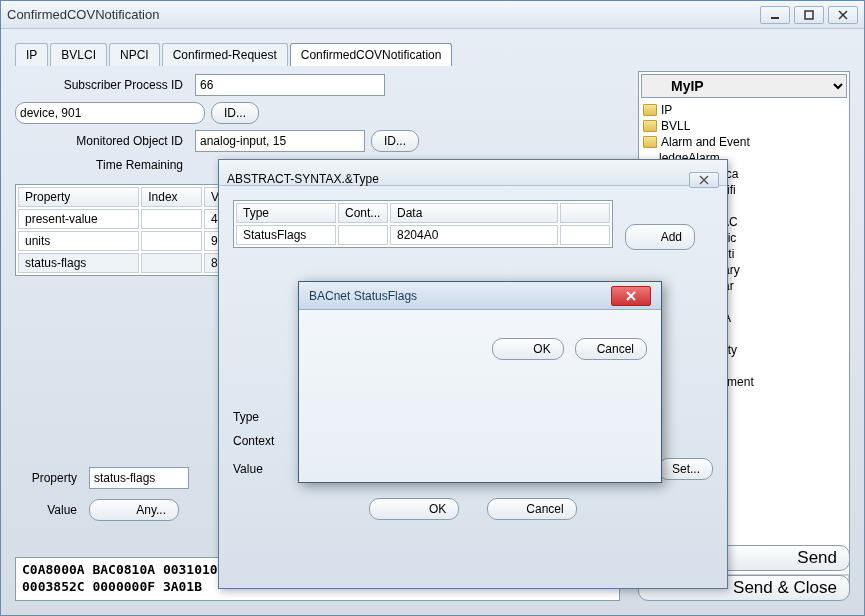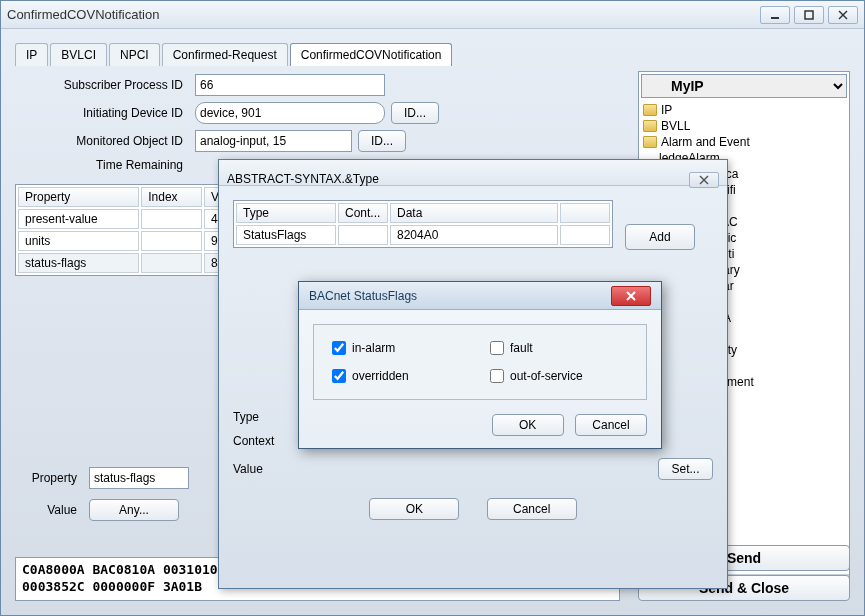--- a/index.html
+++ b/index.html
@@ -18,60 +18,60 @@
 
 .tabs { display: flex; gap: 0; margin-bottom: 8px; }
 .tab { padding: 4px 10px; border: 1px solid #a8b6c6; border-bottom: none; background: #eef3f8; cursor: pointer; border-radius: 3px 3px 0 0; margin-right: 2px; }
 .tab.active { background: #fff; border-color: #7d94ab; }
 
 
 .form-area { position: relative; width: 600px; }
 .row { display: flex; align-items: center; margin-bottom: 6px; }
 .row label { width: 180px; text-align: right; padding-right: 12px; }
 .text-input { height: 22px; border: 1px solid #8a9db0; padding: 2px 4px; background: #fff; }
-.btn { height: 22px; padding: 0 12px; border: 1px solid #8a9db0; background: linear-gradient(#fdfdfe,#e6ecf2); cursor: pointer; border-radius: 4px; }
+.btn { height: 22px; padding: 0 12px; border: 1px solid #8a9db0; background: linear-gradient(#fdfdfe,#e6ecf2); cursor: pointer; border-radius: 10px; text-align: right; }
 
 
 .prop-table { margin-top: 12px; border: 1px solid #8a9db0; background: #fff; width: 260px; }
 .prop-table th, .prop-table td { border: 1px solid #c4cfd9; padding: 2px 6px; text-align: left; font-weight: normal; }
 .prop-table th { background: linear-gradient(#fdfdfe,#e9eff5); }
 .prop-table tr.sel td { background: #eef3f8; }
 
 
 .rightpanel { position: absolute; right: 14px; top: 42px; width: 212px; height: 520px; border: 1px solid #8a9db0; background: #fff; display: flex; flex-direction: column; }
 .rightpanel select { height: 24px; border: 1px solid #8a9db0; margin: 2px; font-size: 14px; font-weight: bold; padding-left: 25px; }
 .tree { flex: 1; overflow: auto; padding: 2px; }
 .tree-item { display: flex; align-items: center; gap: 4px; padding: 1px 2px; cursor: pointer; white-space: nowrap; }
 .folder-icon { width: 14px; height: 12px; background: linear-gradient(#f7e39a,#e3c04e); border: 1px solid #c0a030; border-radius: 1px; flex-shrink: 0; }
 .tree-item.child { padding-left: 18px; }
 .hscroll { display: flex; align-items: center; height: 16px; border-top: 1px solid #c4cfd9; background: #eef2f6; }
 .hscroll .arrow { width: 16px; height: 16px; border: 1px solid #c4cfd9; background: linear-gradient(#fdfdfe,#e6ecf2); display: flex; align-items: center; justify-content: center; cursor: pointer; }
 .hscroll .track { flex: 1; }
 
 .send-btns { position: absolute; right: 14px; bottom: 14px; width: 212px; display: flex; flex-direction: column; gap: 4px; }
-.send-btns .btn { height: 26px; font-size: 14px; font-weight: bold; }
+.send-btns .btn { height: 26px; font-size: 17px; font-weight: normal; }
 
 .hexline { position: absolute; left: 14px; bottom: 14px; width: 605px; border: 1px solid #8a9db0; background: #fff; padding: 4px 6px; font-family: monospace; font-size: 13px; line-height: 1.3; font-weight: bold; }
 
 
 .modal1 { position: absolute; left: 218px; top: 159px; width: 510px; height: 430px; background: linear-gradient(#eaf0f7,#d7e0ea); border: 1px solid #5b7a99; box-shadow: 2px 2px 8px rgba(0,0,0,0.3); }
 .modal1 .m-titlebar { height: 26px; background: linear-gradient(#f2f6fa,#dfe8f1); display: flex; padding: 12px 8px; border-bottom: 1px solid #b7c3d0; }
 .modal1 .m-titlebar .mtitle { flex: 1; }
 .modal1 .m-close { width: 30px; height: 16px; background: linear-gradient(#f3f6fa,#d9e2ec); border: 1px solid #9fb4c8; border-radius: 2px; display: flex; align-items: center; justify-content: center; cursor: pointer; }
 .modal1 .m-body { padding: 14px; position: relative; height: calc(100% - 26px); }
 .data-table { border: 1px solid #8a9db0; background: #fff; width: 380px; }
 .data-table th, .data-table td { border: 1px solid #c4cfd9; padding: 2px 6px; text-align: left; font-weight: normal; }
 .data-table th { background: linear-gradient(#fdfdfe,#e9eff5); }
 .m1-row { display: flex; align-items: center; margin-top: 10px; gap: 8px; }
 .m1-row label { width: 52px; }
 .m1-btns { text-align: center; margin-top: 18px; }
 .m1-btns .btn { width: 90px; margin: 0 12px; }
 
 
-.modal2 { position: absolute; left: 298px; top: 281px; width: 364px; height: 168px; background: linear-gradient(#f4f8fb,#e8eef5); border: 1px solid #3e5e80; box-shadow: 3px 3px 12px rgba(0,0,0,0.4); }
+.modal2 { position: absolute; left: 298px; top: 281px; width: 364px; height: 202px; background: linear-gradient(#f4f8fb,#e8eef5); border: 1px solid #3e5e80; box-shadow: 3px 3px 12px rgba(0,0,0,0.4); }
 .modal2 .m2-titlebar { height: 28px; background: linear-gradient(#e6eef7,#c9d8e8); display: flex; align-items: center; padding: 0 10px; border-bottom: 1px solid #9cb0c4; }
 .modal2 .m2-titlebar .m2title { flex: 1; color: #1a3a5a; }
 .modal2 .m2-close { width: 40px; height: 20px; background: linear-gradient(#e77,#c33); border: 1px solid #a22; border-radius: 2px; display: flex; align-items: center; justify-content: center; cursor: pointer; }
 .modal2 .m2-close svg { stroke: #fff; }
 .modal2 .m2-body { padding: 14px; }
 .check-group { border: 1px solid #b0bdc9; padding: 16px 18px; display: grid; grid-template-columns: 1fr 1fr; gap: 14px 20px; background: #eef3f8; }
 .check-item { display: flex; align-items: center; gap: 6px; }
 .check-item input { width: 14px; height: 14px; }
 .m2-btns { text-align: right; margin-top: 14px; }
 .m2-btns .btn { width: 72px; margin-left: 8px; }
@@ -115,27 +115,26 @@
       <div class="tab">Confirmed-Request</div>
       <div class="tab active">ConfirmedCOVNotification</div>
     </div>
 
     <div class="form-area">
       <div class="row">
         <label>Subscriber Process ID</label>
         <input class="text-input" style="width: 190px;" value="66">
       </div>
       <div class="row">
-        <label>Initiating Device ID</label>
         <input class="text-input" style="width: 190px; border-radius: 10px;" value="device, 901">
         <button class="btn" style="margin-left:6px">ID...</button>
       </div>
       <div class="row">
         <label>Monitored Object ID</label>
-        <input class="text-input" style="width: 157px;" value="analog-input, 15">
+        <input class="text-input" style="width: 170px;" value="analog-input, 15">
         <button class="btn" style="margin-left:6px">ID...</button>
       </div>
       <div class="row">
         <label>Time Remaining</label>
       </div>
 
       <table class="prop-table">
         <tbody>
             <tr>
           <th>Property</th>
@@ -309,36 +308,18 @@
   <div class="m2-titlebar">
     <span class="m2title">BACnet StatusFlags</span>
     <div class="m2-close">
         <svg width="14" height="12" viewBox="0 0 14 12">
           <line x1="3" y1="2" x2="11" y2="10" stroke="#fff" stroke-width="2"></line>
           <line x1="11" y1="2" x2="3" y2="10" stroke="#fff" stroke-width="2"></line>
         </svg>
       </div>
   </div>
   <div class="m2-body">
-    <div class="check-group" id="checks">
-        <label class="check-item">
-          <input type="checkbox" checked="" style="">
-          <span>in-alarm</span>
-        </label>
-        <label class="check-item">
-          <input type="checkbox" style="">
-          <span>fault</span>
-        </label>
-        <label class="check-item">
-          <input type="checkbox" checked="" style="">
-          <span>overridden</span>
-        </label>
-        <label class="check-item">
-          <input type="checkbox" style="">
-          <span>out-of-service</span>
-        </label>
-      </div>
     <div class="m2-btns">
       <button class="btn">OK</button>
       <button class="btn">Cancel</button>
     </div>
   </div>
 </div>
 
 </body></html>

